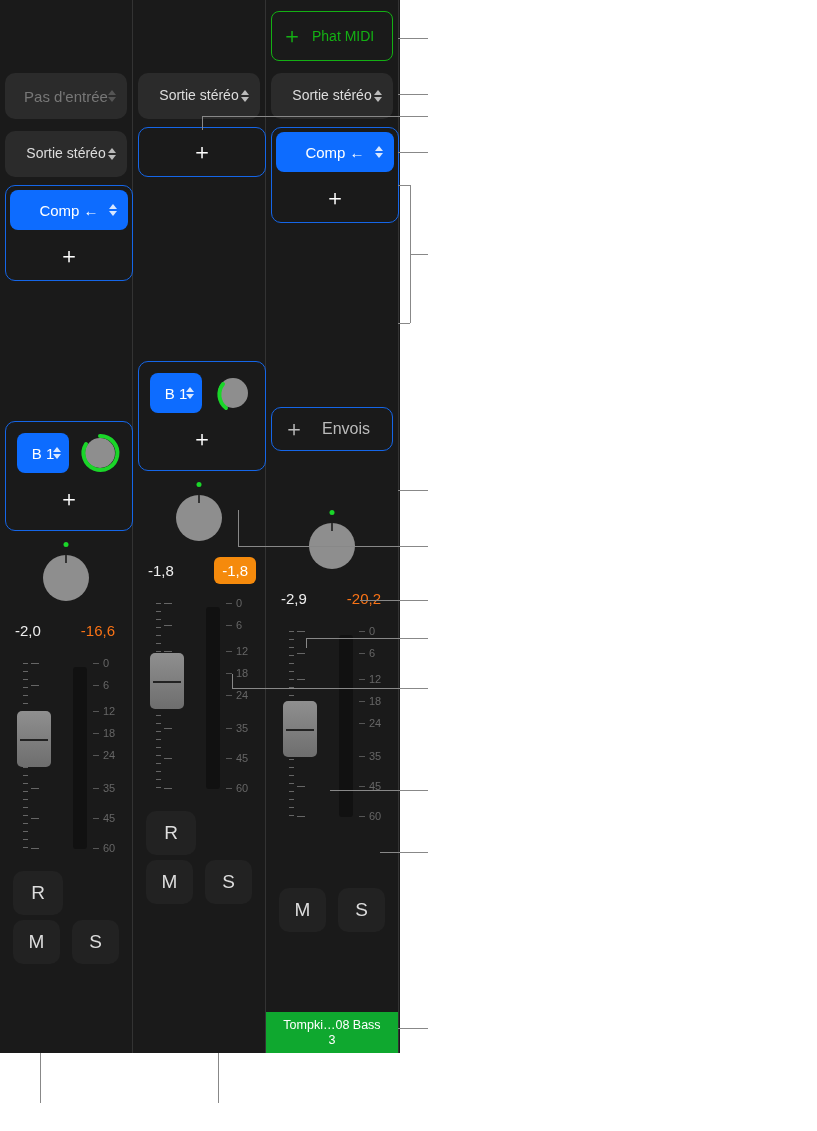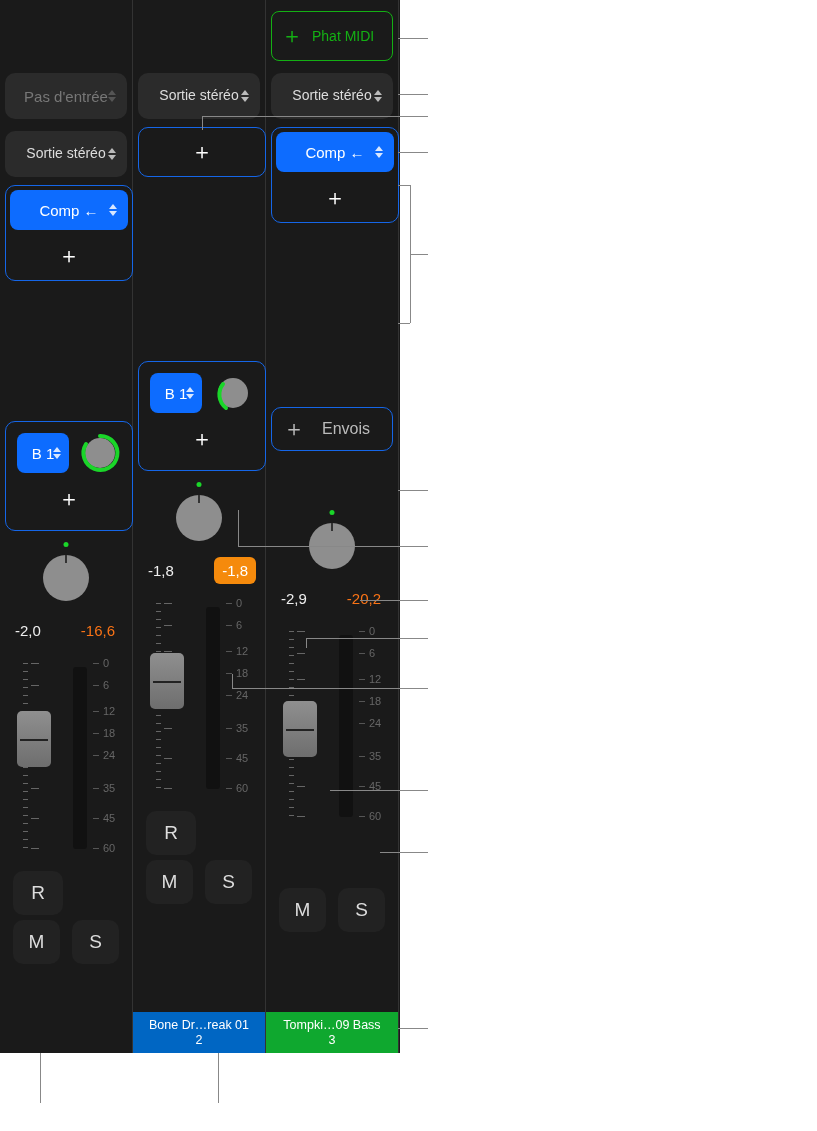--- a/index.html
+++ b/index.html
@@ -409,24 +409,20 @@
         </div>
     </div>
     <div class="ms-row">
       <div class="sqbtn">
           <span>M</span>
         </div>
       <div class="sqbtn">
           <span>S</span>
         </div>
     </div>
-    <div class="tlabel blue">
-      <span>Bone Dr…reak 01</span>
-      <span>2</span>
-    </div>
   </div>
 
   <div class="strip">
     <div class="midi-eff-row">
       <div class="midi-eff">
         <span class="plus-ico">＋</span>
         <span>Phat MIDI</span>
       </div>
     </div>
     <div class="out-row">
@@ -527,21 +523,21 @@
     <div class="rec-row"></div>
     <div class="ms-row">
       <div class="sqbtn">
           <span>M</span>
         </div>
       <div class="sqbtn">
           <span>S</span>
         </div>
     </div>
     <div class="tlabel green">
-      <span>Tompki…09 Bass</span>
+      <span>Tompki…08 Bass</span>
       <span>3</span>
     </div>
   </div>
 
 </div>
 
 <div class="callout ch" style="left:398px; top:38px; width:30px;"></div>
 <div class="callout ch" style="left:398px; top:94px; width:30px;"></div>
 <div class="callout ch" style="left:202px; top:116px; width:226px;"></div>
 <div class="callout cv" style="left:202px; top:116px; height:14px;"></div>

